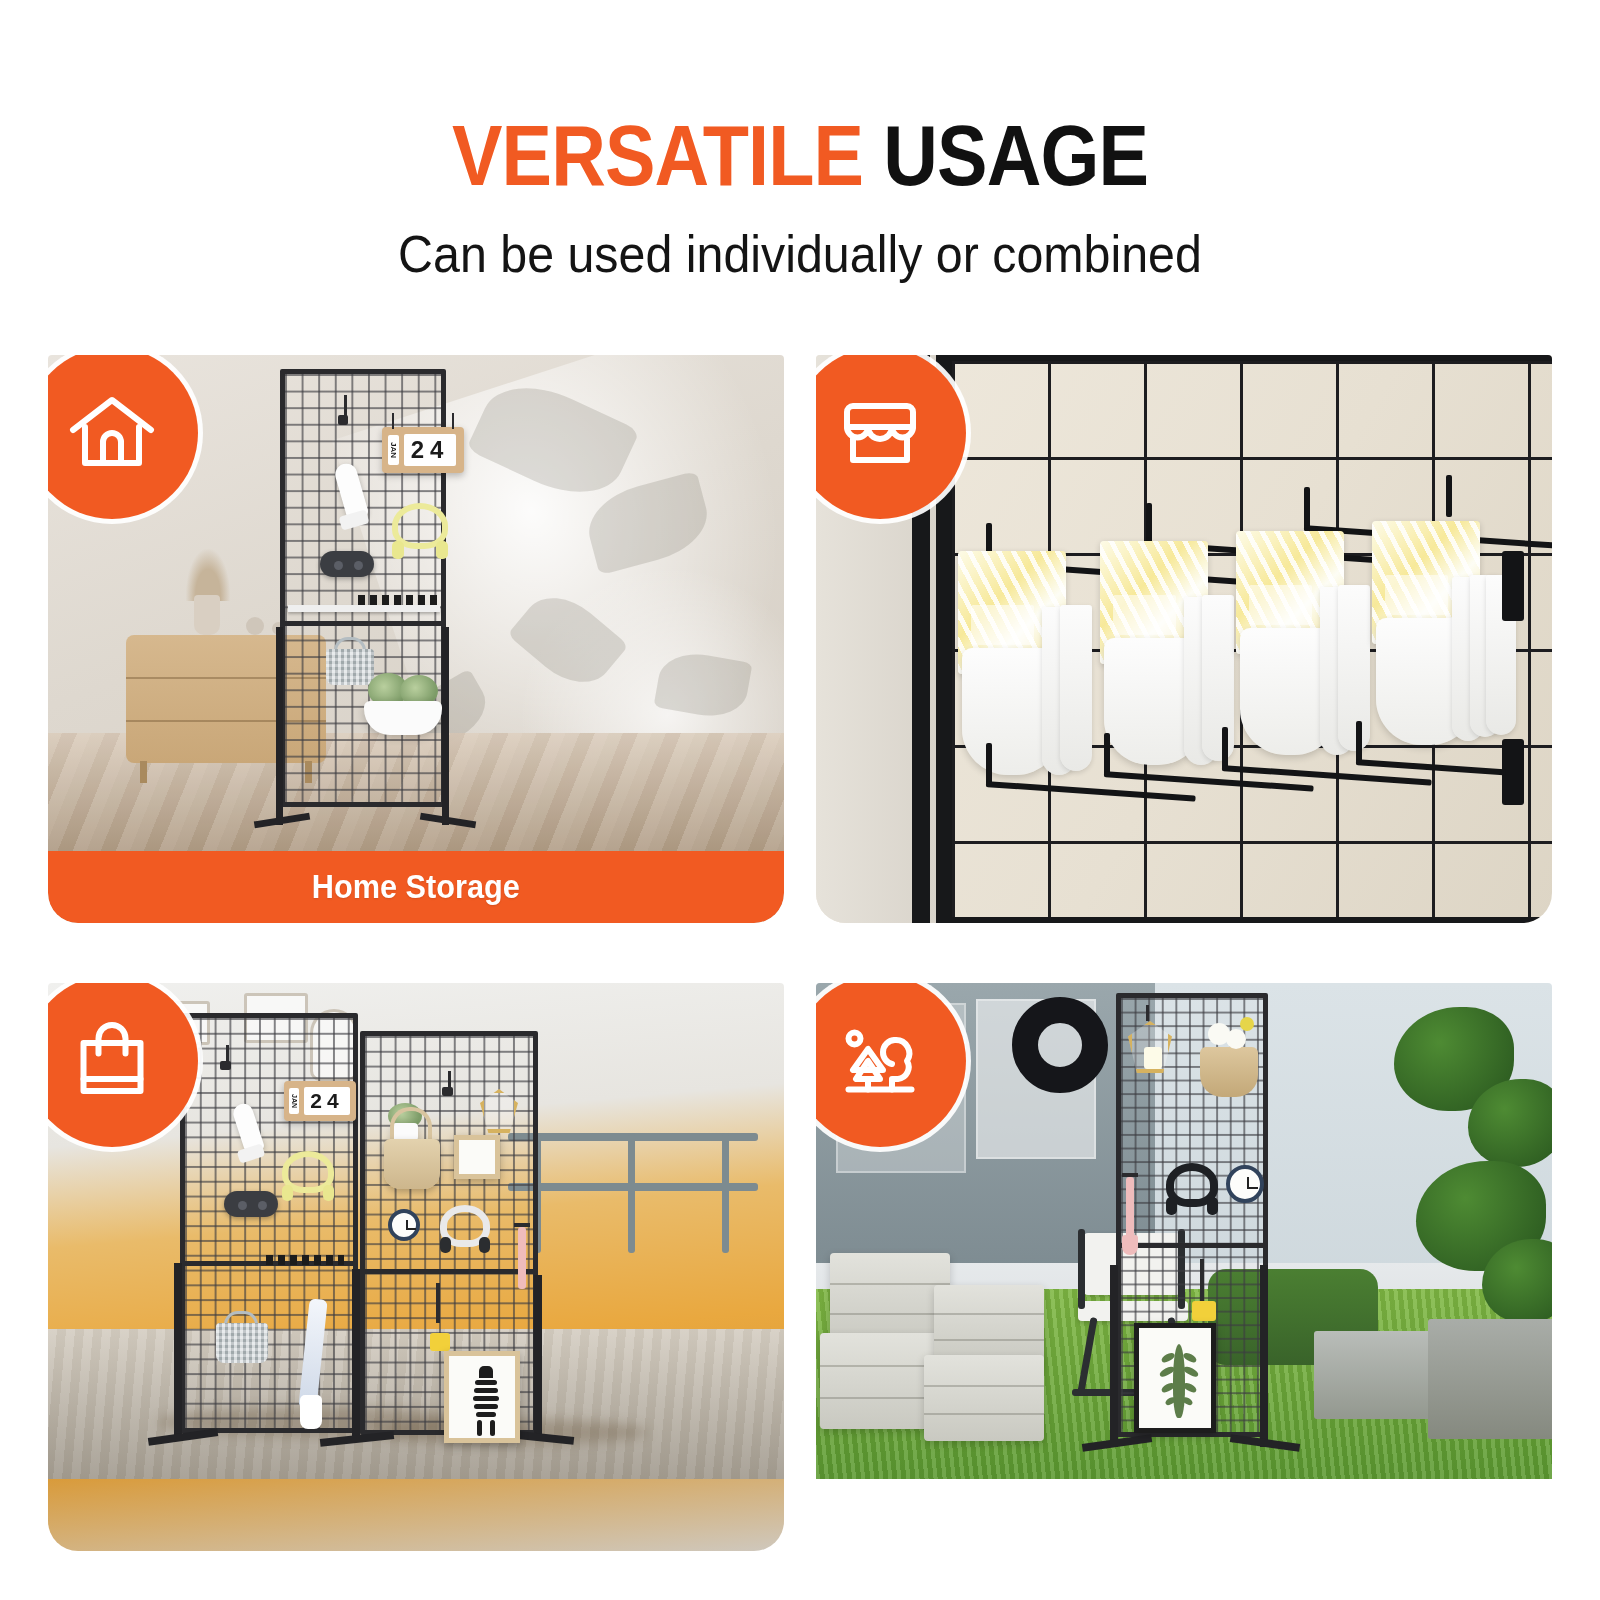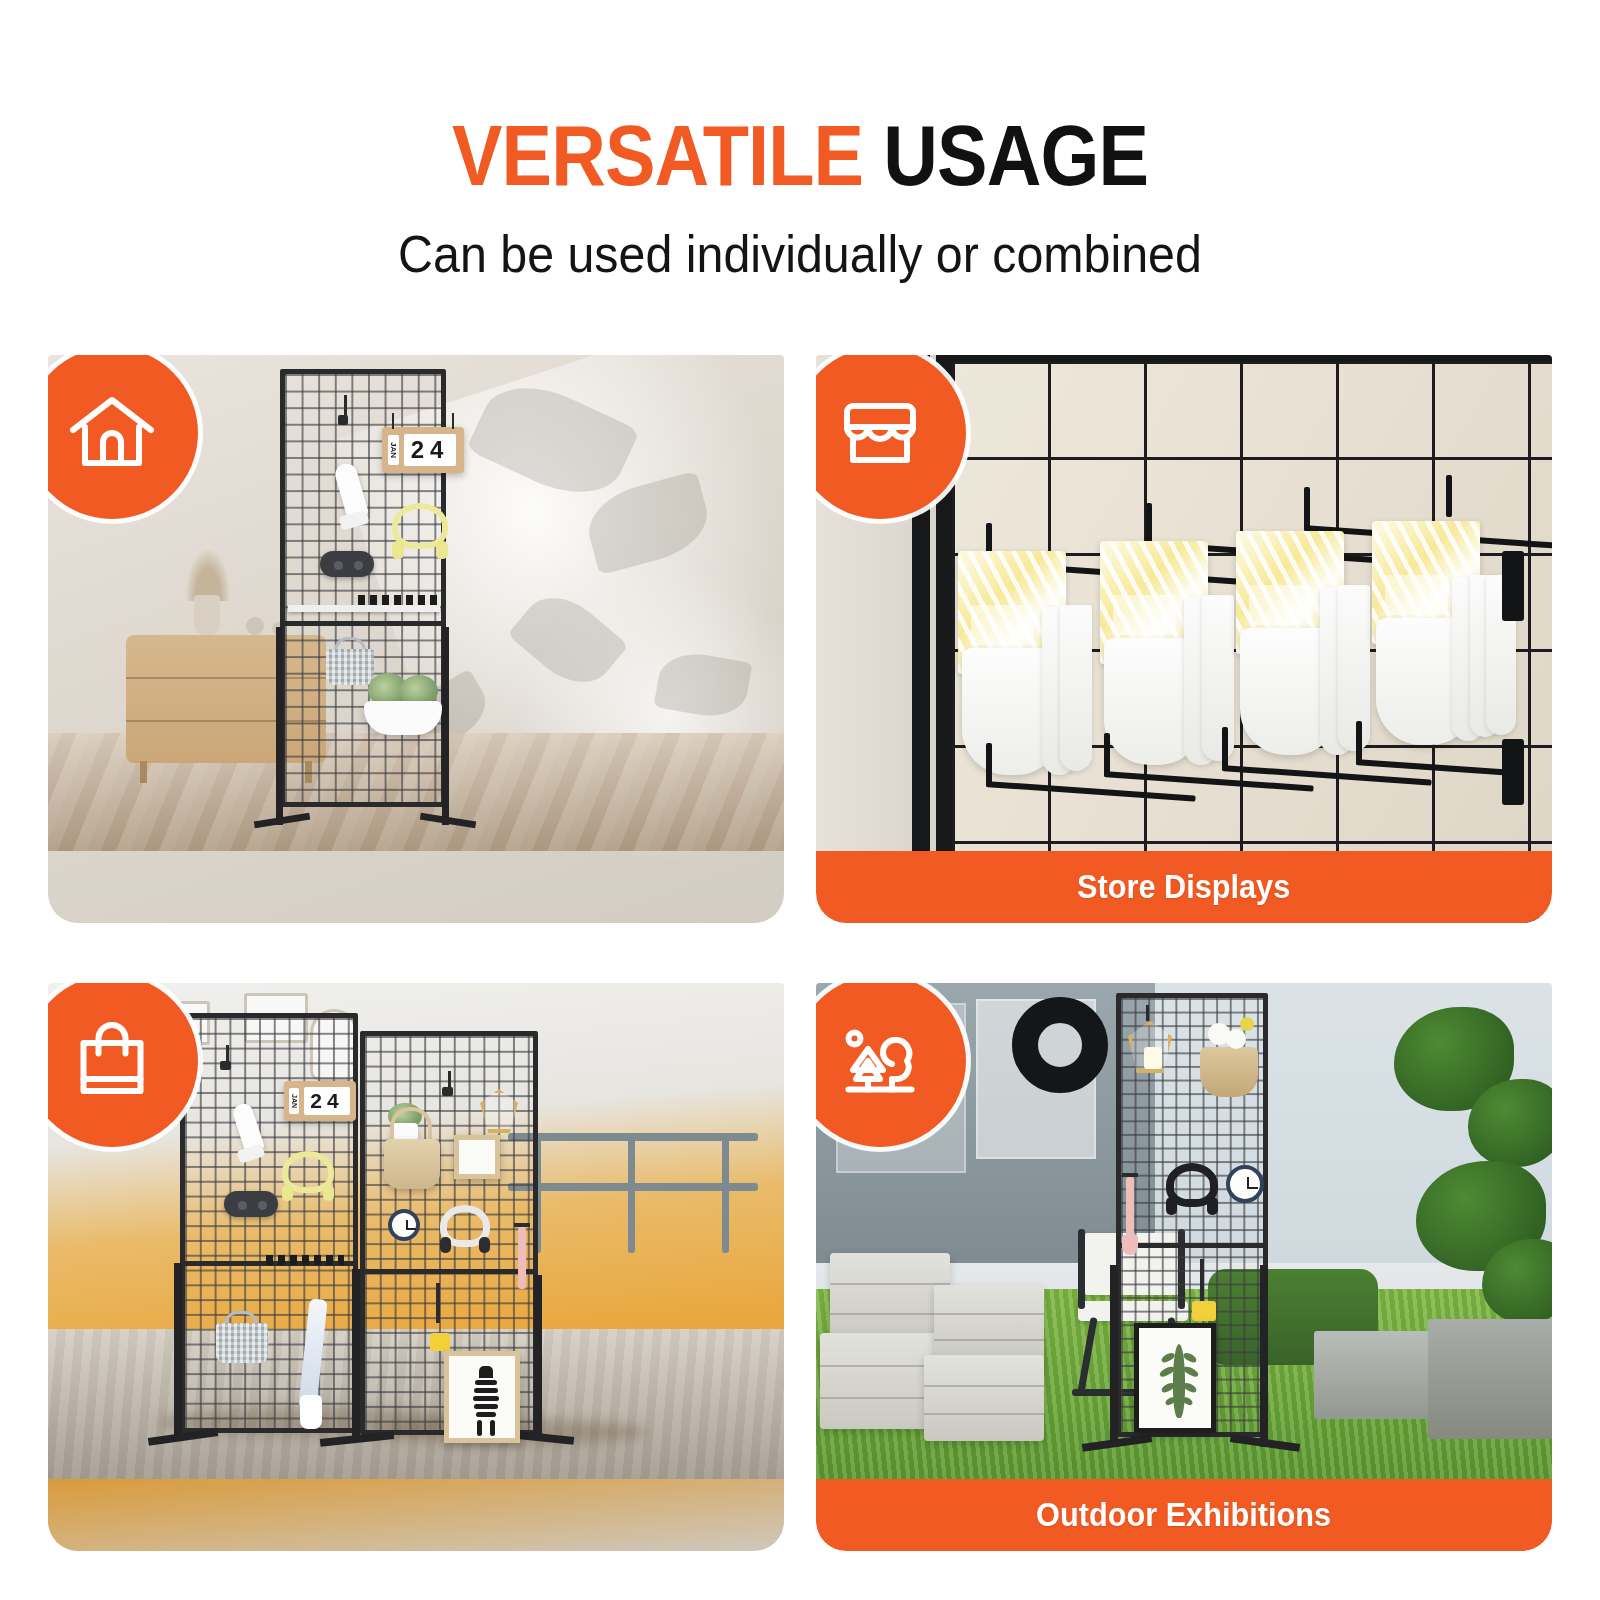--- a/index.html
+++ b/index.html
@@ -269,20 +269,23 @@
       </div>
 
       <div class="badge">
         <svg viewBox="0 0 64 64" fill="none" stroke="#ffffff" stroke-width="4" stroke-linecap="round" stroke-linejoin="round">
           <path d="M6 30 L32 10 L58 30"></path>
           <path d="M14 28 L14 52 L50 52 L50 28"></path>
           <path d="M26 52 L26 38 A6 6 0 0 1 38 38 L38 52"></path>
         </svg>
       </div>
 
+      <div class="caption">
+        <span class="caption-text">Home Storage</span>
+      </div>
     </div>
 
     <div class="card">
       <div class="photo">
         <div class="c2-wall bg"></div>
         <div class="c2-left"></div>
 
         <div class="c2-panel">
           <div class="c2-mesh"></div>
           <div class="c2-frame"></div>
@@ -349,23 +352,20 @@
       </div>
 
       <div class="badge">
         <svg viewBox="0 0 64 64" fill="none" stroke="#ffffff" stroke-width="4" stroke-linecap="round" stroke-linejoin="round">
           <path d="M14 14 L50 14 A4 4 0 0 1 54 18 L54 28 L10 28 L10 18 A4 4 0 0 1 14 14 Z"></path>
           <path d="M10 28 A7 7 0 0 0 24 28 A8 8 0 0 0 40 28 A7 7 0 0 0 54 28"></path>
           <path d="M14 36 L14 50 L50 50 L50 36"></path>
         </svg>
       </div>
 
-      <div class="caption">
-        <span class="caption-text">Store Displays</span>
-      </div>
     </div>
 
     <div class="card">
       <div class="photo">
         <div class="c3-bg bg"></div>
 
         <div class="c3-wallart" style="left:108px;top:18px;width:54px;height:44px;"></div>
         <div class="c3-wallart" style="left:196px;top:10px;width:64px;height:50px;"></div>
         <div class="c3-wallart" style="left:262px;top:26px;width:48px;height:72px;border-radius:24px 24px 10px 10px;"></div>
         <div class="c3-rail" style="left:460px;top:150px;width:250px;height:8px;"></div>
@@ -572,19 +572,16 @@
           <circle cx="15" cy="17" r="4"></circle>
           <path d="M24 24 L14 38 L34 38 Z"></path>
           <path d="M24 32 L16 44 L32 44 Z"></path>
           <path d="M24 44 L24 51"></path>
           <path d="M42 18 A9 9 0 0 1 50 32 A8 8 0 0 1 44 44 L40 44 L40 51"></path>
           <path d="M42 18 A8 8 0 0 0 34 26 A8 8 0 0 0 40 34"></path>
           <path d="M11 51 L53 51"></path>
         </svg>
       </div>
 
-      <div class="caption">
-        <span class="caption-text">Outdoor Exhibitions</span>
-      </div>
     </div>
 
   </div>
 </div>
 
 </body></html>

